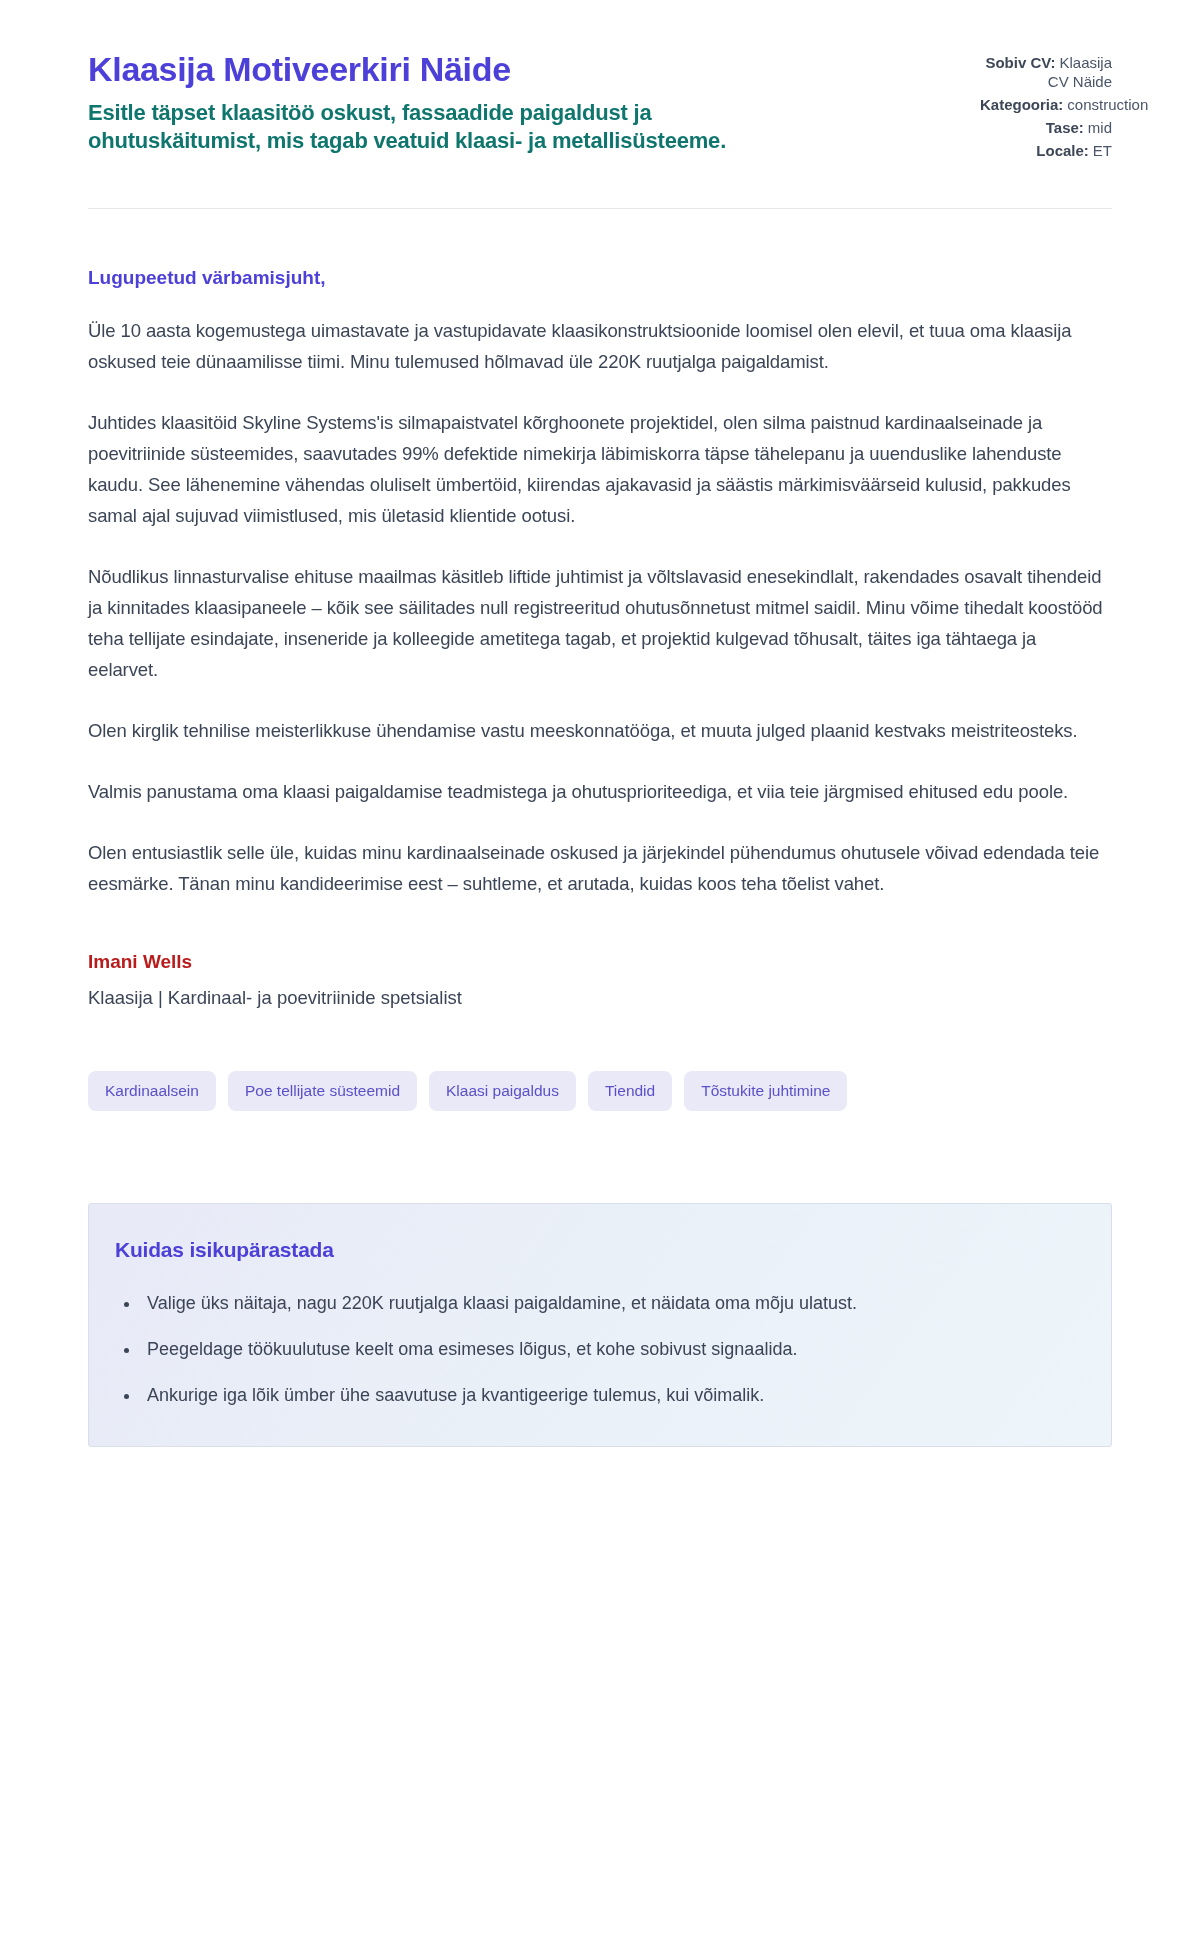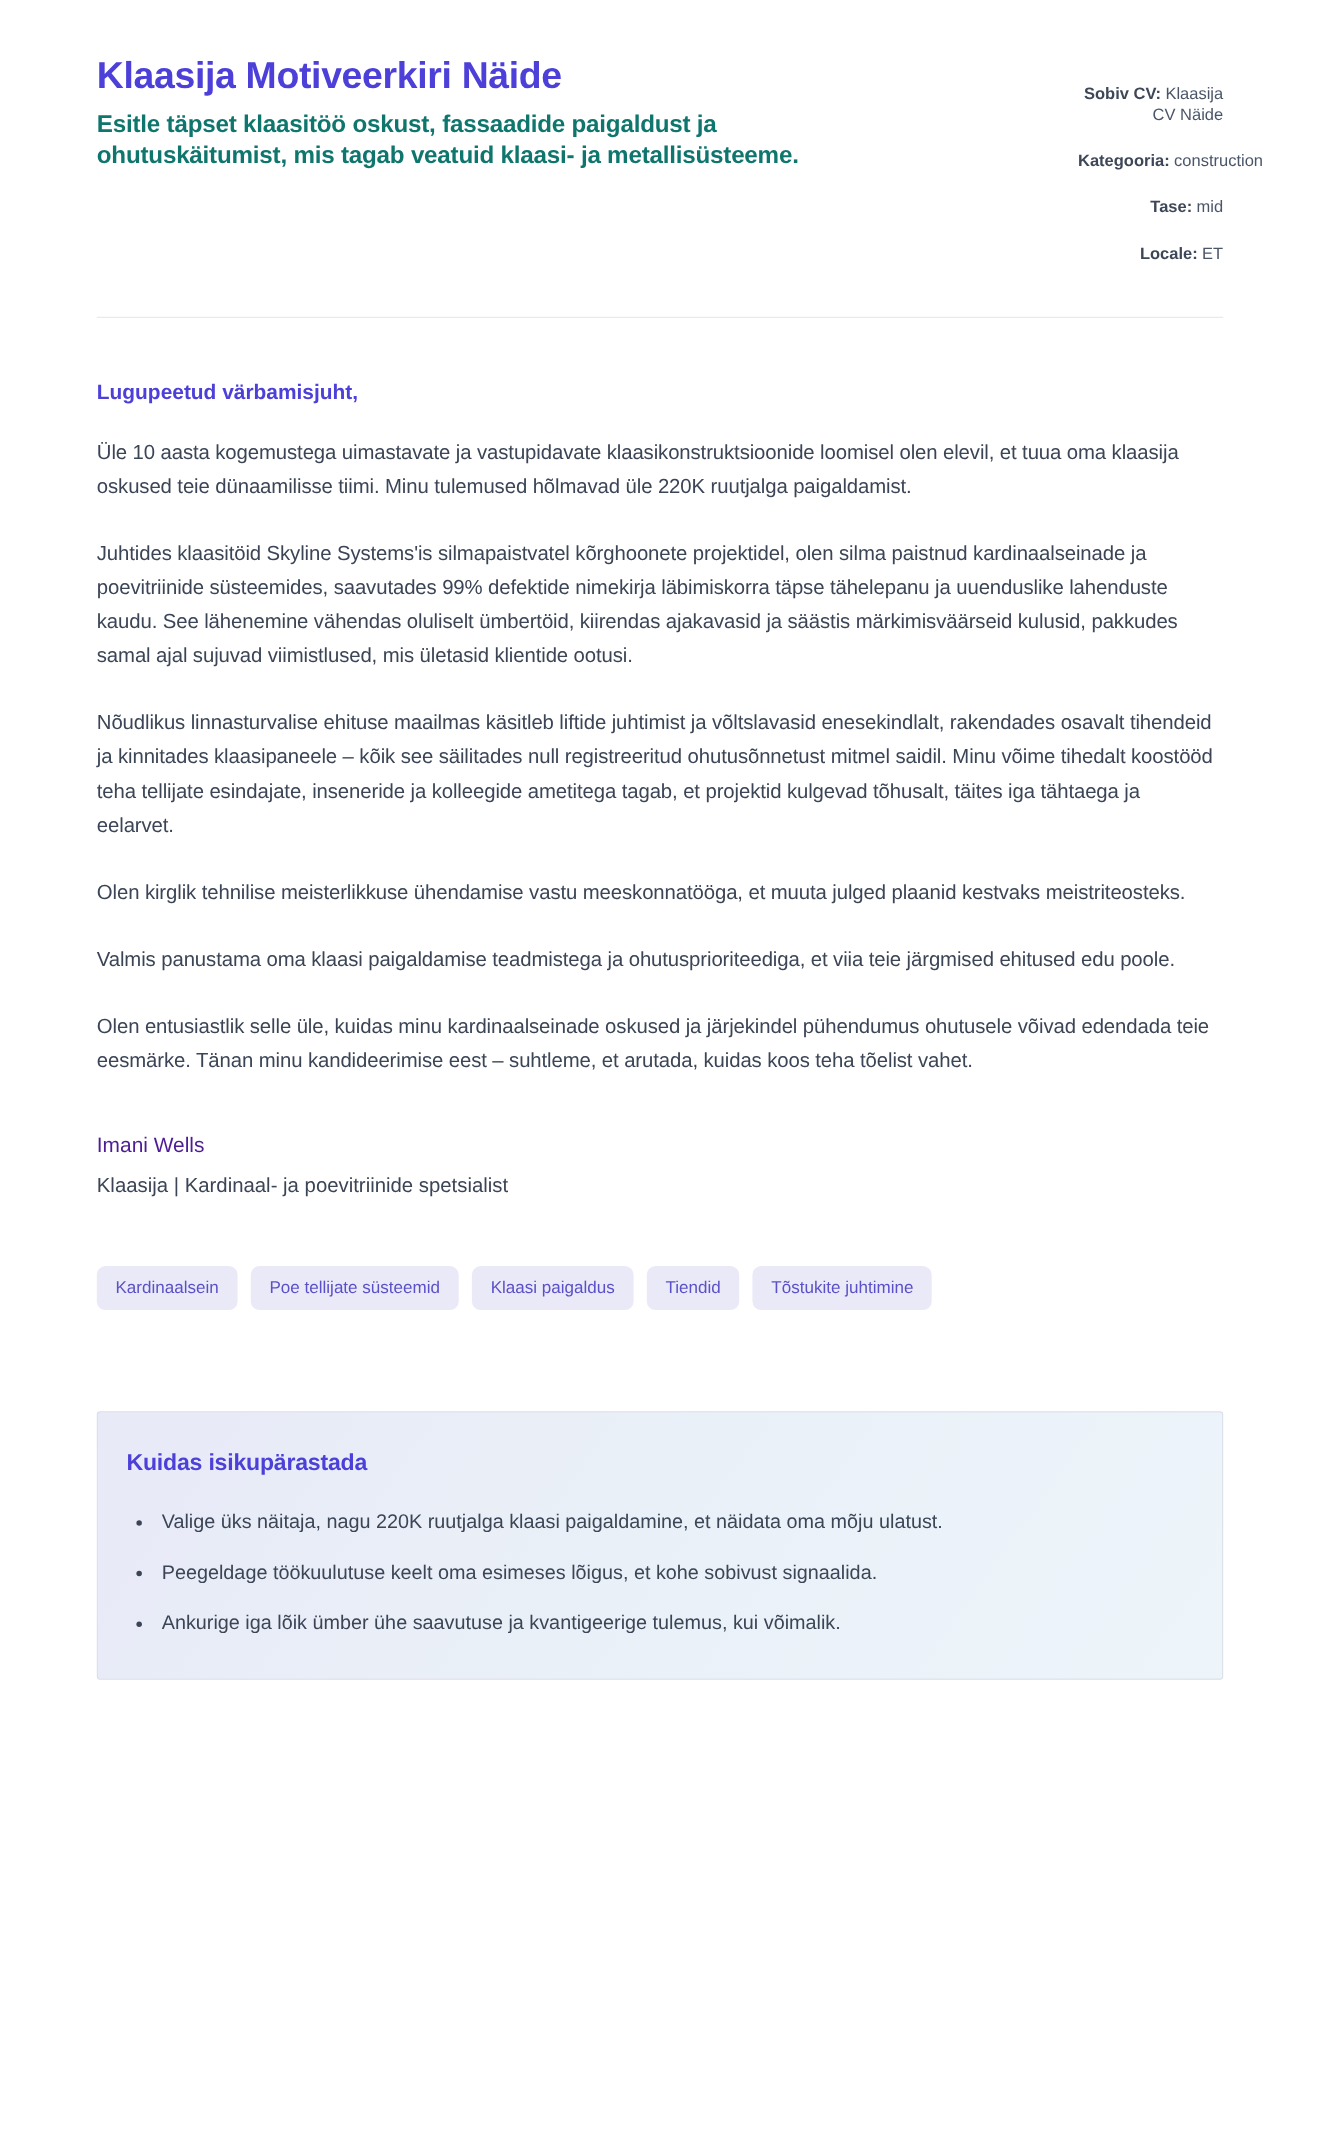--- a/index.html
+++ b/index.html
@@ -39,21 +39,21 @@
     letter-spacing: -0.2px;
   }
   .meta-block {
     width: 132px;
     text-align: right;
     font-size: 15px;
     line-height: 1.26;
     color: #4a5568;
     padding-top: 4px;
   }
-  .meta-item { margin-bottom: 4px; margin-top: 23px; }
+  .meta-item { margin-bottom: 4px; }
   .meta-item strong { color: #3d4757; font-weight: 700; margin-right: 4px; }
 
   .divider {
     border: none;
     border-top: 1px solid #e5e7eb;
     margin-top: 44px;
   }
 
   
   .greeting {
@@ -67,22 +67,22 @@
     font-size: 18.5px;
     line-height: 31px;
     letter-spacing: -0.1px;
     color: #3b4556;
     margin-bottom: 30px;
     max-width: 1015px;
   }
   .signature { margin-top: 52px; }
   .signature-name {
     font-size: 19px;
-    font-weight: 400;
-    color: #4c1d95;
+    font-weight: 700;
+    color: #b91c1c;
   }
   .signature-role {
     margin-top: 14px;
     font-size: 18.5px;
     color: #3b4556;
   }
 
   
   .chips {
     display: flex;

